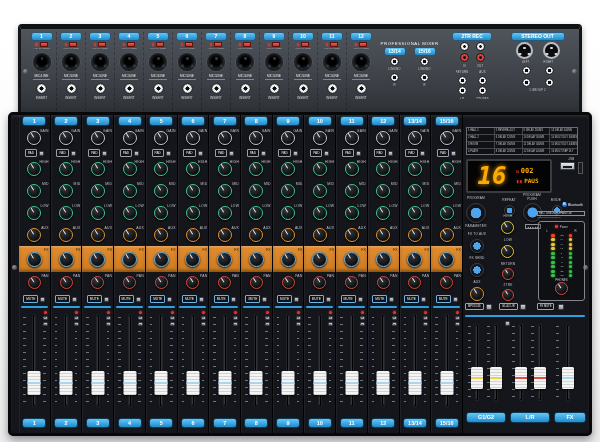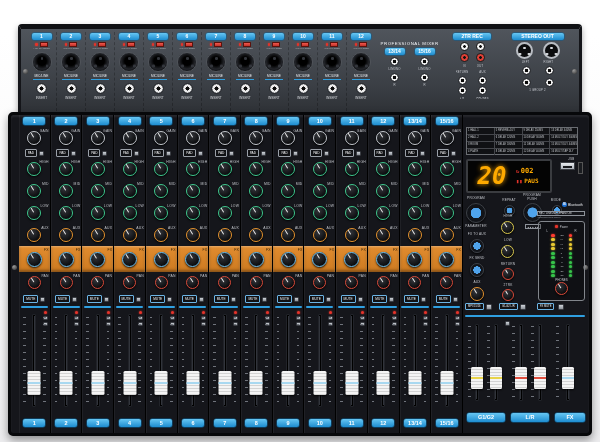--- a/index.html
+++ b/index.html
@@ -1213,21 +1213,21 @@
 
           <div class="ftr">
             <span>4 PLATE</span>
             <span>8 DELAY 220MS</span>
             <span>12 DELAY 400MS</span>
             <span>16 MULTI TAP DLY</span>
           </div>
         </div>
 
       <div class="lcd">
-        <span class="lcd-big">20</span>
+        <span class="lcd-big">16</span>
         <div class="lcd-side">
           <span class="lcd-sub">
               <i class="red">↻</i>
               <span>002</span>
             </span>
           <span class="lcd-sub" style="font-size:6px">
               <i class="red">▮▮</i>
               <span>PAUS</span>
             </span>
         </div>

